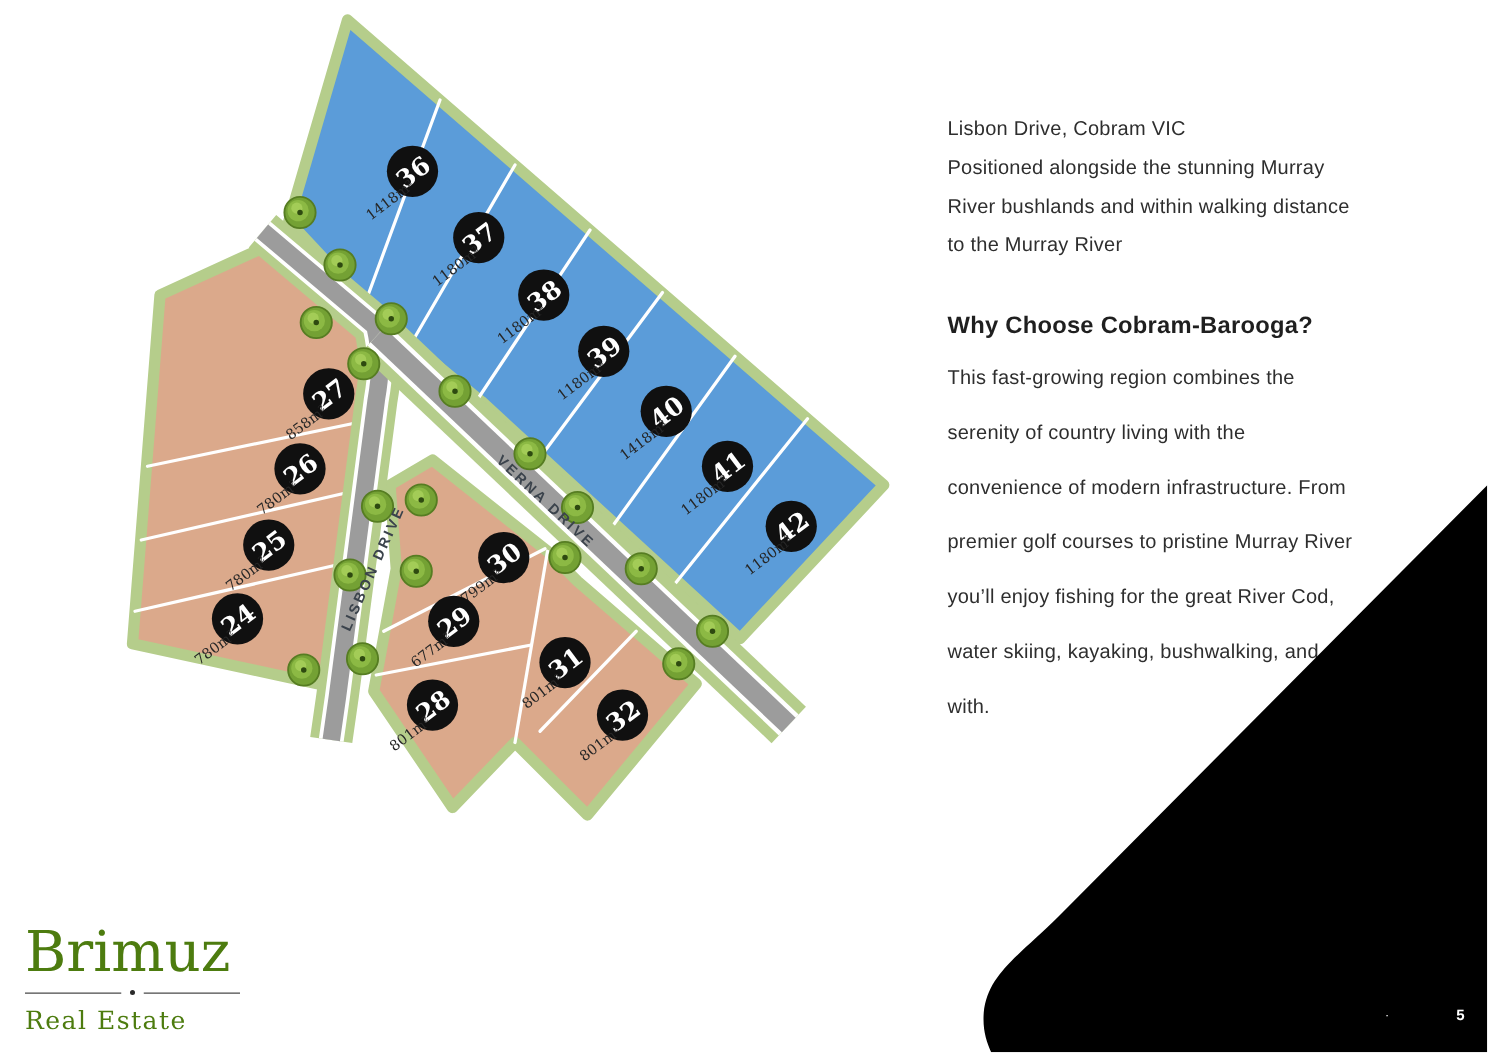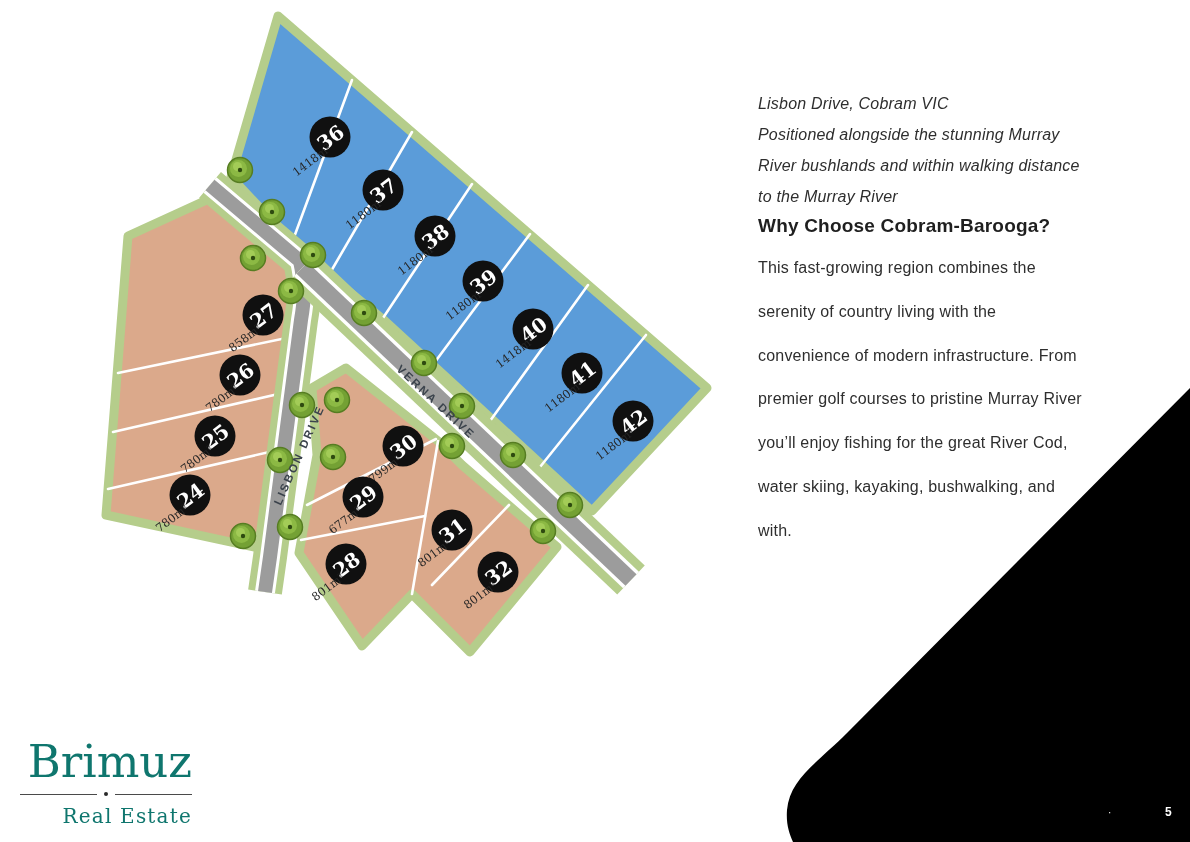--- a/index.html
+++ b/index.html
@@ -3,26 +3,26 @@
 <meta charset="utf-8">
 <style>
   html,body{margin:0;padding:0;background:#ffffff;}
   .page{position:relative;width:1190px;height:842px;background:#ffffff;overflow:hidden;
         font-family:"Liberation Sans", sans-serif;}
   .map-svg{position:absolute;left:0;top:0;}
   .wedge-svg{position:absolute;left:0;top:0;pointer-events:none;}
 
   
   .info{position:absolute;left:758px;top:88px;width:400px;color:#2e2e2e;}
-  .addr-line{font-size:16px;line-height:31px;letter-spacing:.2px;font-style:italic;}
-  .heading{font-size:19px;line-height:28px;font-weight:bold;color:#1f1f1f;letter-spacing:.2px;}
+  .addr-line{font-size:16px;line-height:31px;letter-spacing:.2px;}
+  .heading{margin-top:35px;font-size:19px;line-height:28px;font-weight:bold;color:#1f1f1f;letter-spacing:.2px;}
   .body-line{font-size:16px;line-height:30.8px;letter-spacing:.2px;margin-top:13px;}
 
   
-  .logo{position:absolute;left:20px;top:736px;width:172px;text-align:right;color:#0f766e;}
+  .logo{position:absolute;left:20px;top:736px;width:172px;text-align:left;color:#4d7c0f;}
   .logo-name{font-family:"DejaVu Serif", serif;font-size:45px;line-height:52px;font-weight:500;}
   .logo-rule{display:flex;align-items:center;gap:7px;margin-top:4px;}
   .logo-rule .seg{flex:1;height:1px;background:#4a4a4a;}
   .logo-rule .dot{width:4px;height:4px;border-radius:50%;background:#2a2a2a;}
   .logo-tagline{margin-top:8px;font-family:"DejaVu Serif", serif;font-size:20px;letter-spacing:1.2px;}
 
   
   .footer-sep{position:absolute;left:1108px;top:808px;width:5px;height:5px;color:#fff;font-size:10px;line-height:10px;}
   .footer-page{position:absolute;left:1165px;top:805px;color:#ffffff;font-size:12px;font-weight:bold;letter-spacing:.5px;}
 </style>

